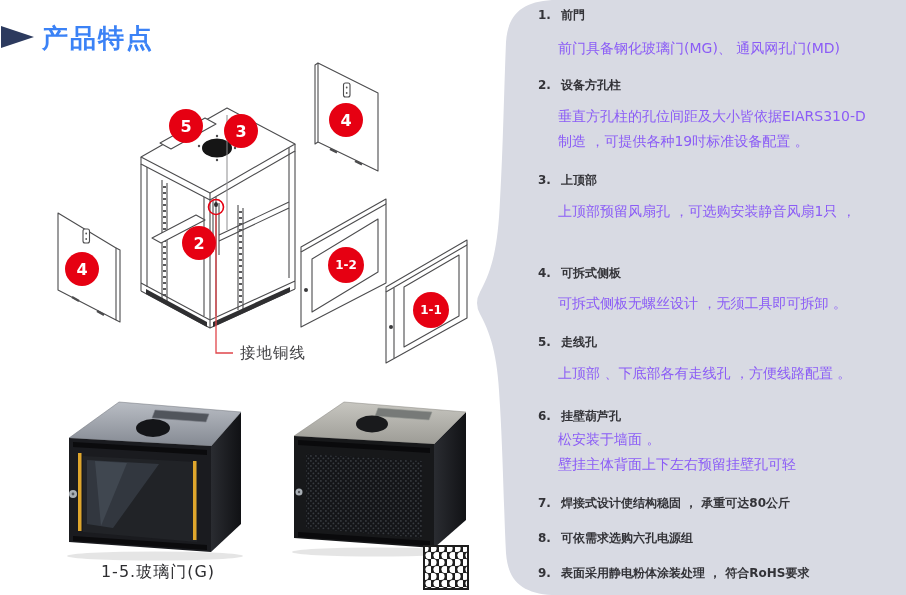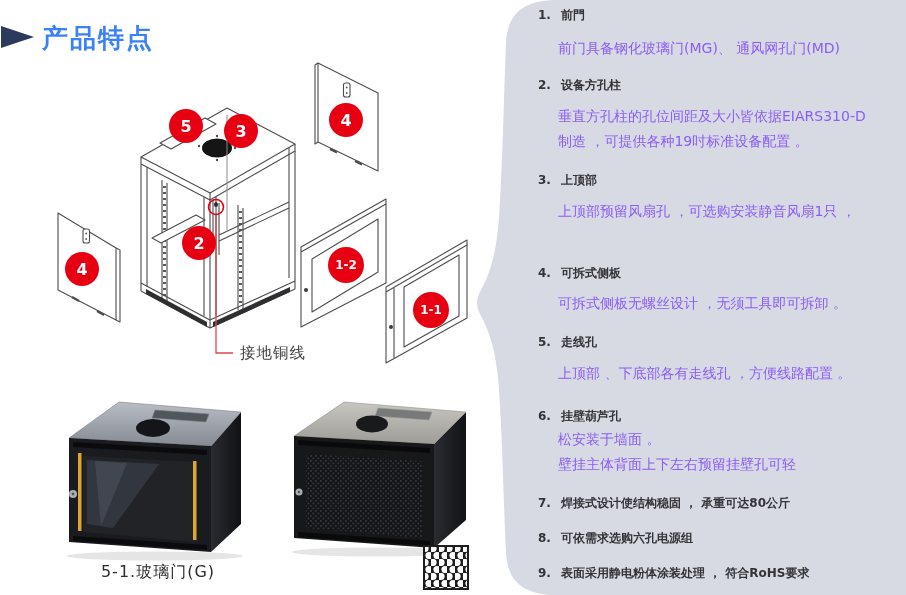--- a/index.html
+++ b/index.html
@@ -205,21 +205,21 @@
       <pattern id="honey" width="8" height="14" patternUnits="userSpaceOnUse">
         <circle cx="2" cy="3.5" r="3.6" fill="#ffffff"></circle>
         <circle cx="6" cy="10.5" r="3.6" fill="#ffffff"></circle>
       </pattern>
     </defs>
     <rect x="1" y="1" width="44" height="43" fill="#1e1e1e"></rect>
     <rect x="1" y="1" width="44" height="43" fill="url(#honey)"></rect>
     <rect x="1" y="1" width="44" height="43" fill="none" stroke="#1e1e1e" stroke-width="2"></rect>
   </svg>
 
-  <div class="caption" style="left:63px;top:562px;">5-1.玻璃门(G)</div>
+  <div class="caption" style="left:63px;top:562px;">1-5.玻璃门(G)</div>
 
   <div class="feat-h" style="top:5px;">
     <span class="num">1.</span><span>前門</span>
   </div>
   <div class="feat-b" style="top:36px;">
     <div>前门具备钢化玻璃门(MG)、 通风网孔门(MD)</div>
   </div>
 
   <div class="feat-h" style="top:75px;">
     <span class="num">2.</span><span>设备方孔柱</span>

